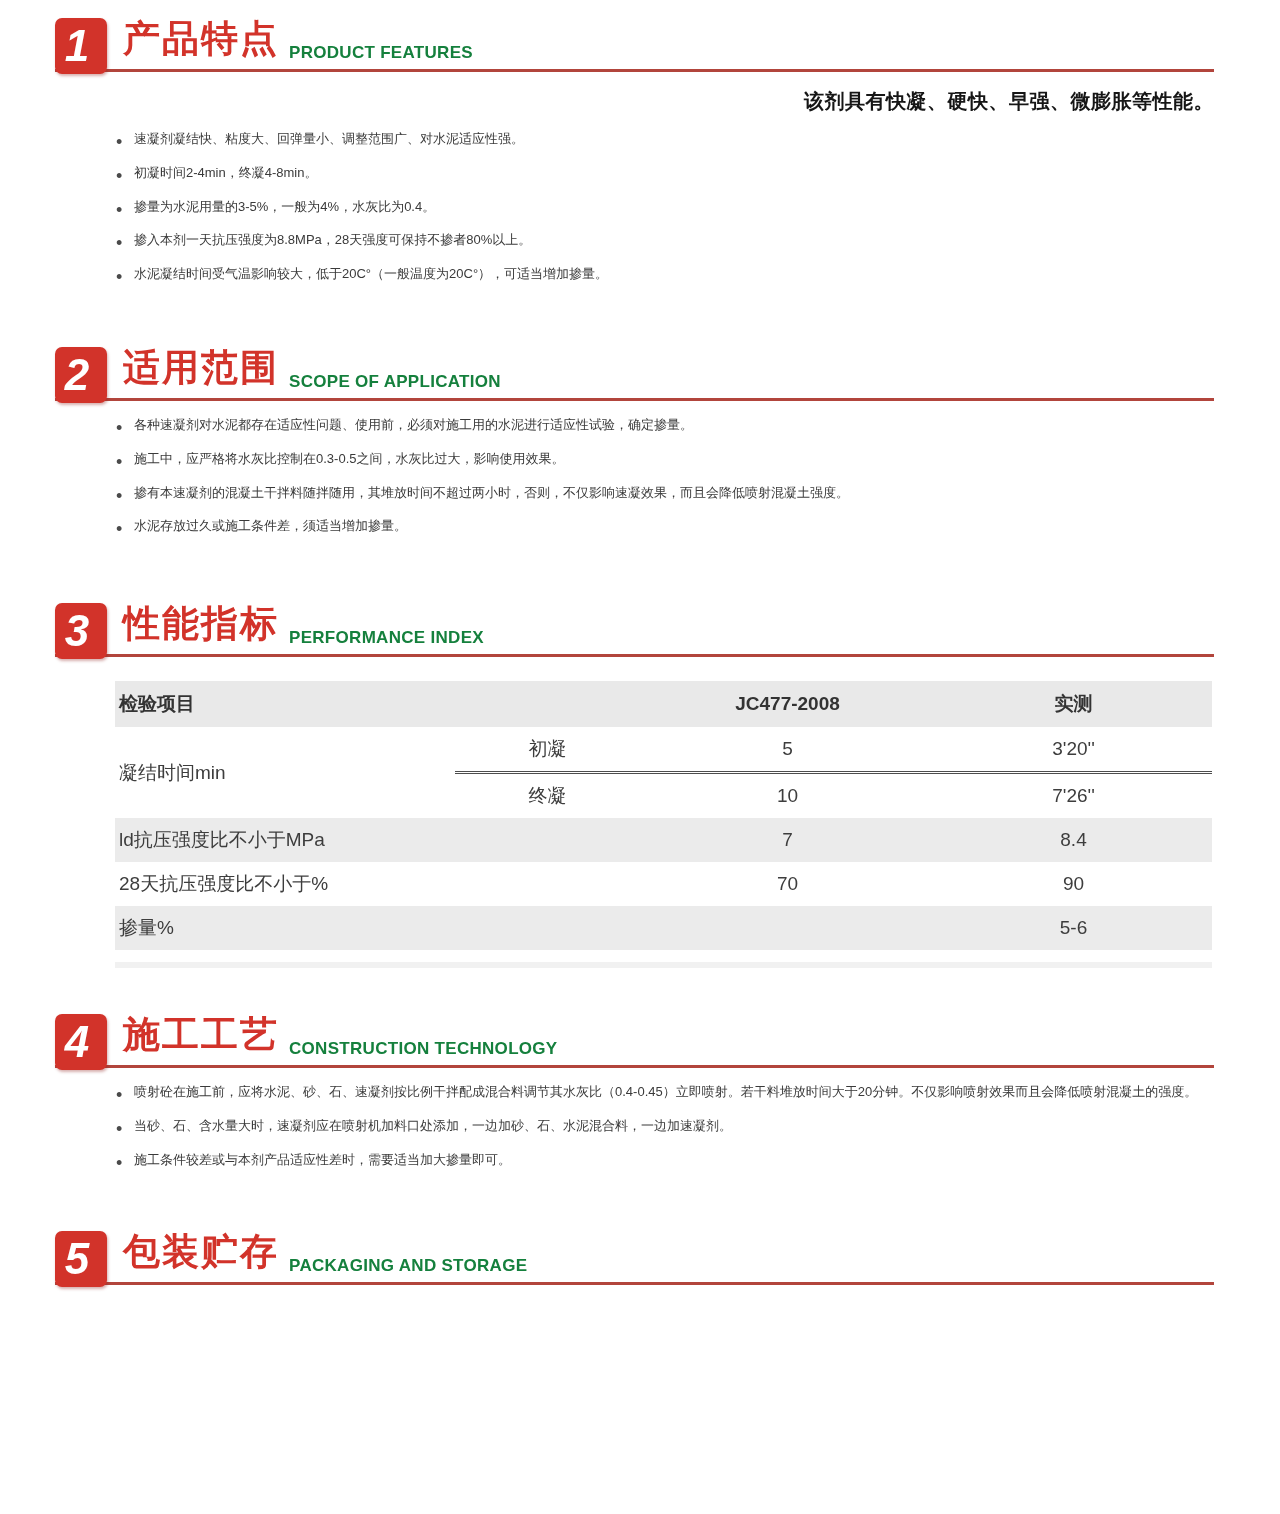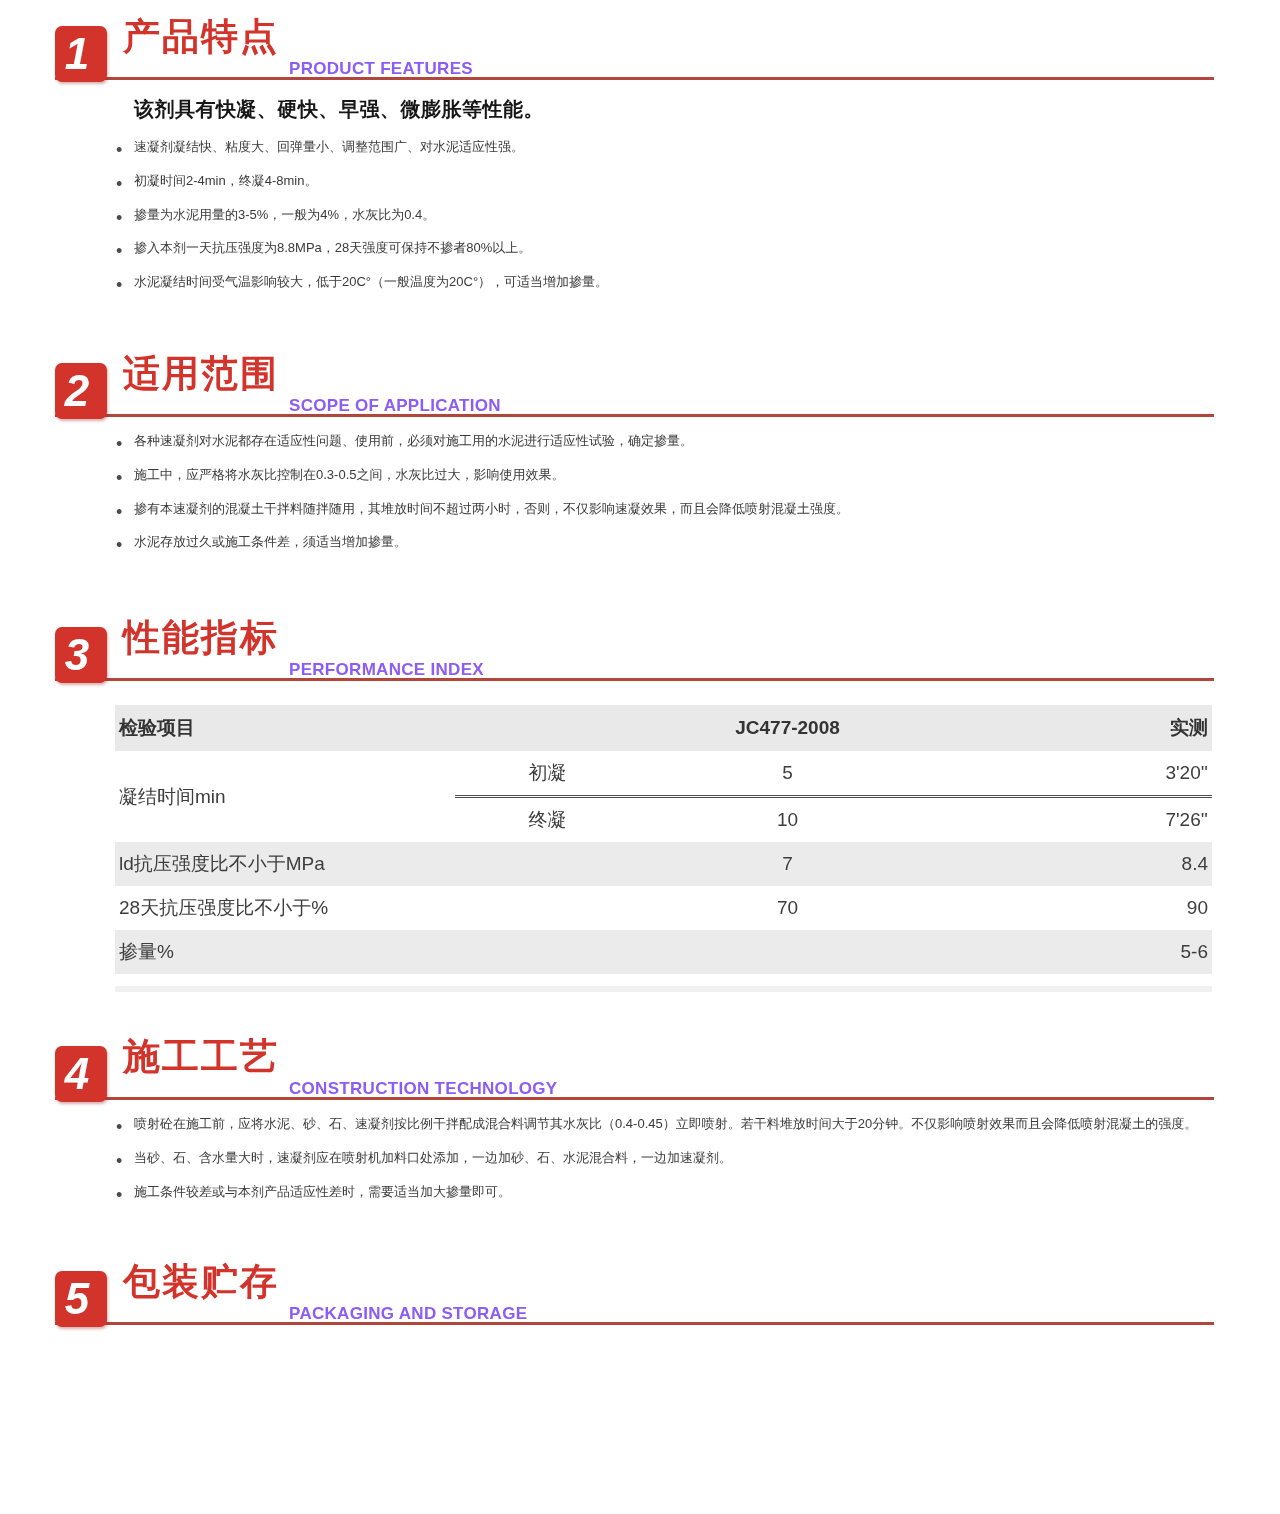--- a/index.html
+++ b/index.html
@@ -28,27 +28,27 @@
     font-size:44px;
     display:flex; align-items:center; justify-content:center;
     padding-right:8px;
     margin-bottom:-5px;
     box-shadow:1px 2px 3px rgba(140,30,25,0.35);
     flex:0 0 auto;
   }
   .title-cn {
     color:#d2332a; font-weight:bold;
     font-size:37px; line-height:1;
-    margin-left:16px; padding-bottom:22px;
+    margin-left:16px; padding-bottom:12px;
     letter-spacing:2px;
   }
   .title-en {
-    color:#8b5cf6; font-weight:bold;
+    color:#15803d; font-weight:bold;
     font-size:17px; line-height:1;
-    margin-left:10px; 
+    margin-left:10px; padding-bottom:8px;
     letter-spacing:0.3px;
   }
 
   
   .sec-body { margin:14px 66px 0 113px; }
   ul.bullets { list-style:none; }
   ul.bullets li {
     position:relative;
     padding-left:21px;
     margin-bottom:13px;
@@ -59,20 +59,21 @@
   ul.bullets li::before {
     content:"\2022";
     position:absolute; left:3px; top:-1px;
     color:#4a4a4a; font-size:18px;
   }
   .intro {
     font-weight:bold; color:#161616;
     font-size:20px;
     margin:16px 0 14px 21px;
     letter-spacing:0.5px;
+    text-align:right;
   }
 
   
   table.perf {
     border-collapse:collapse;
     margin:24px 0 8px 115px;
     width:1097px;
     font-size:19px;
     color:#3d3d3d;
     table-layout:fixed;
@@ -83,21 +84,21 @@
   table.perf col.c4 { width:277px; }
   table.perf td {
     padding:9px 4px;
     vertical-align:middle;
     height:40px;
   }
   table.perf tr.thead td { background:#e9e9e9; font-weight:600; color:#333; height:46px; }
   table.perf tr.gray td { background:#ebebeb; }
   td.item { padding-left:16px; text-align:left; }
   td.center { text-align:center; }
-  td.measured { text-align:right; padding-left:102px; }
+  td.measured { text-align:center; padding-left:102px; }
   td.divider { border-bottom:3px double #4d4d4d; }
   .spacer-strip { height:6px; background:#f1f1f1; margin:12px 0 0 115px; width:1097px; }
 
   
   .mt-s2 { margin-top:62px; }
   .mt-s3 { margin-top:66px; }
   .mt-s4 { margin-top:46px; }
   .mt-s5 { margin-top:60px; }
 </style>
 </head>

